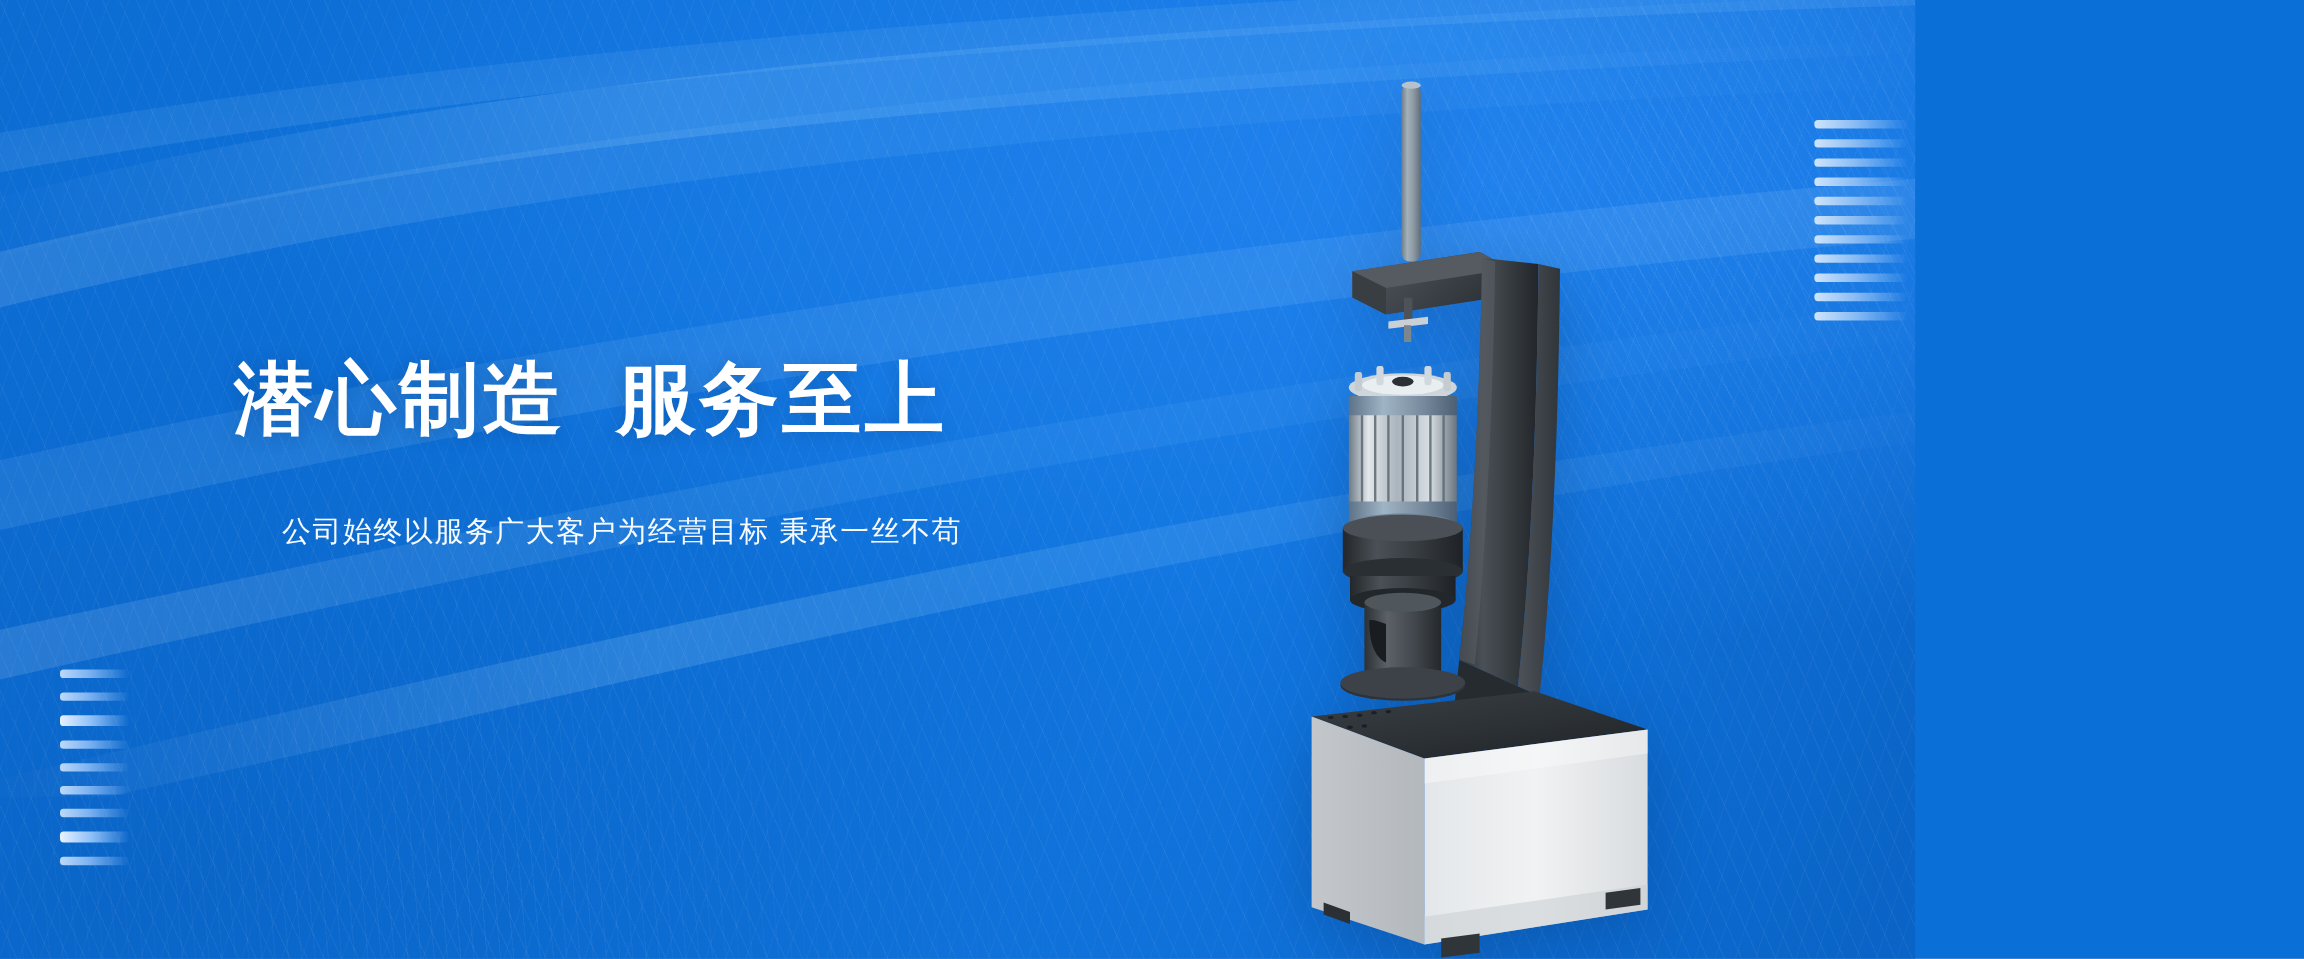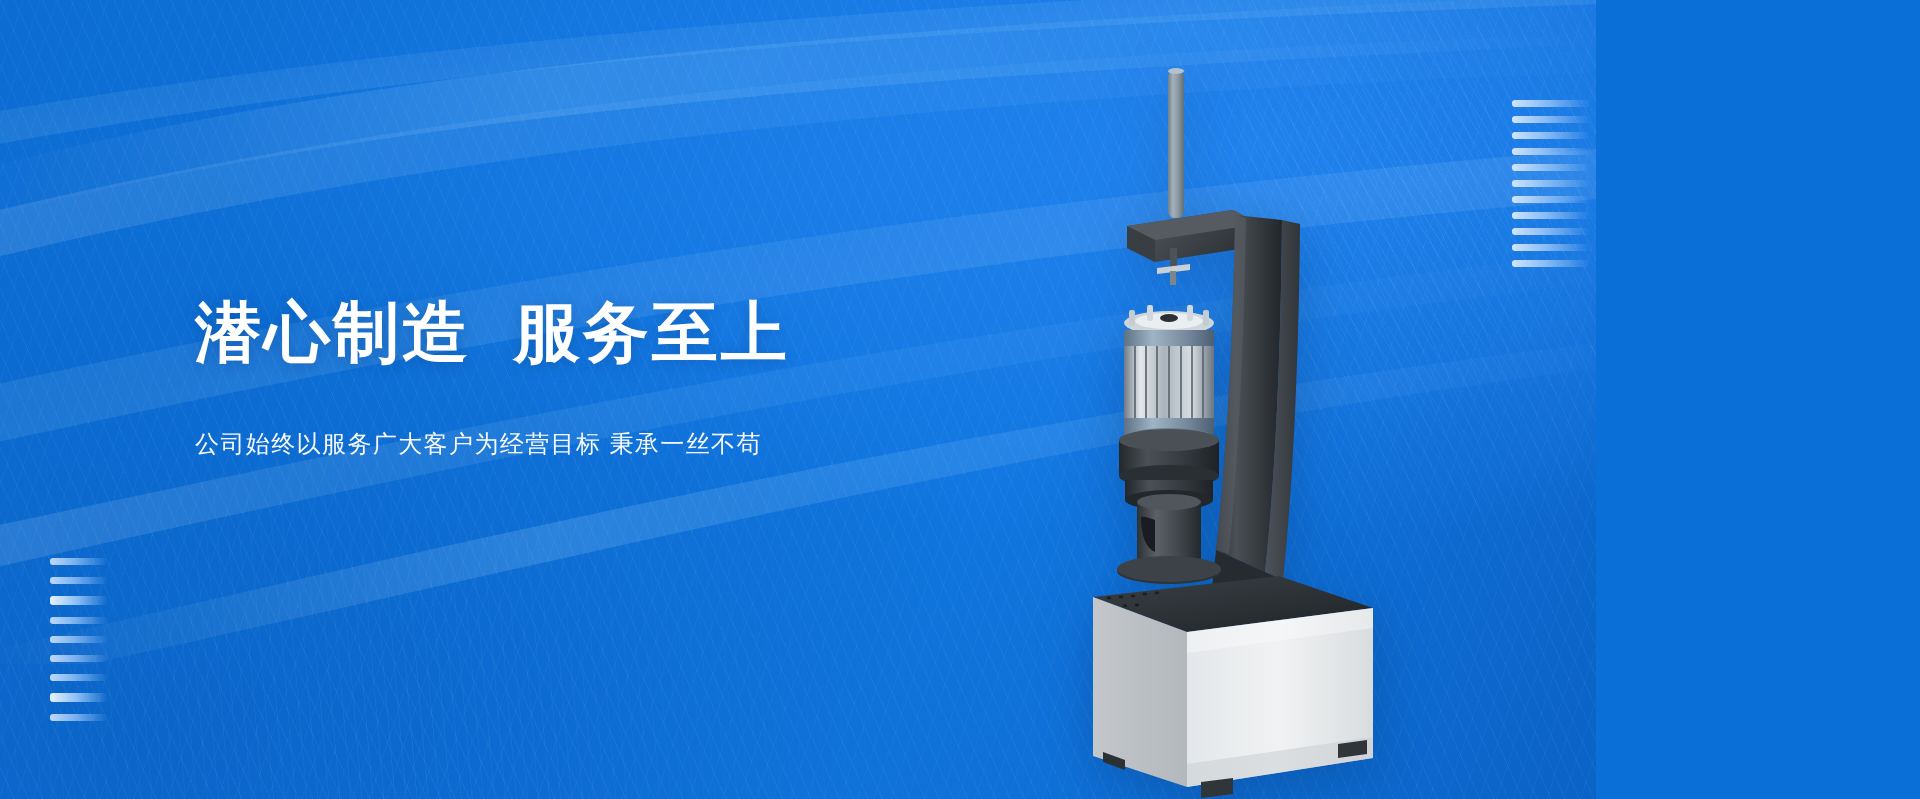--- a/index.html
+++ b/index.html
@@ -90,20 +90,21 @@
     text-shadow:0 2px 14px rgba(4,50,110,.30);
   }
   #subtitle{ margin-top:52px; }
   #subtitle .sub-line{
     font-size:24px;
     color:#ffffff;
     letter-spacing:1.4px;
     line-height:44px;
     white-space:pre;
     opacity:.97;
+    margin-left:40px;
   }
 
   
   #product{
     position:absolute; left:1083px; top:52px;
     width:300px; height:747px; z-index:5;
     filter:drop-shadow(0 14px 26px rgba(3,42,92,.28));
   }
   #product svg{ display:block; width:100%; height:100%; }
 </style>

